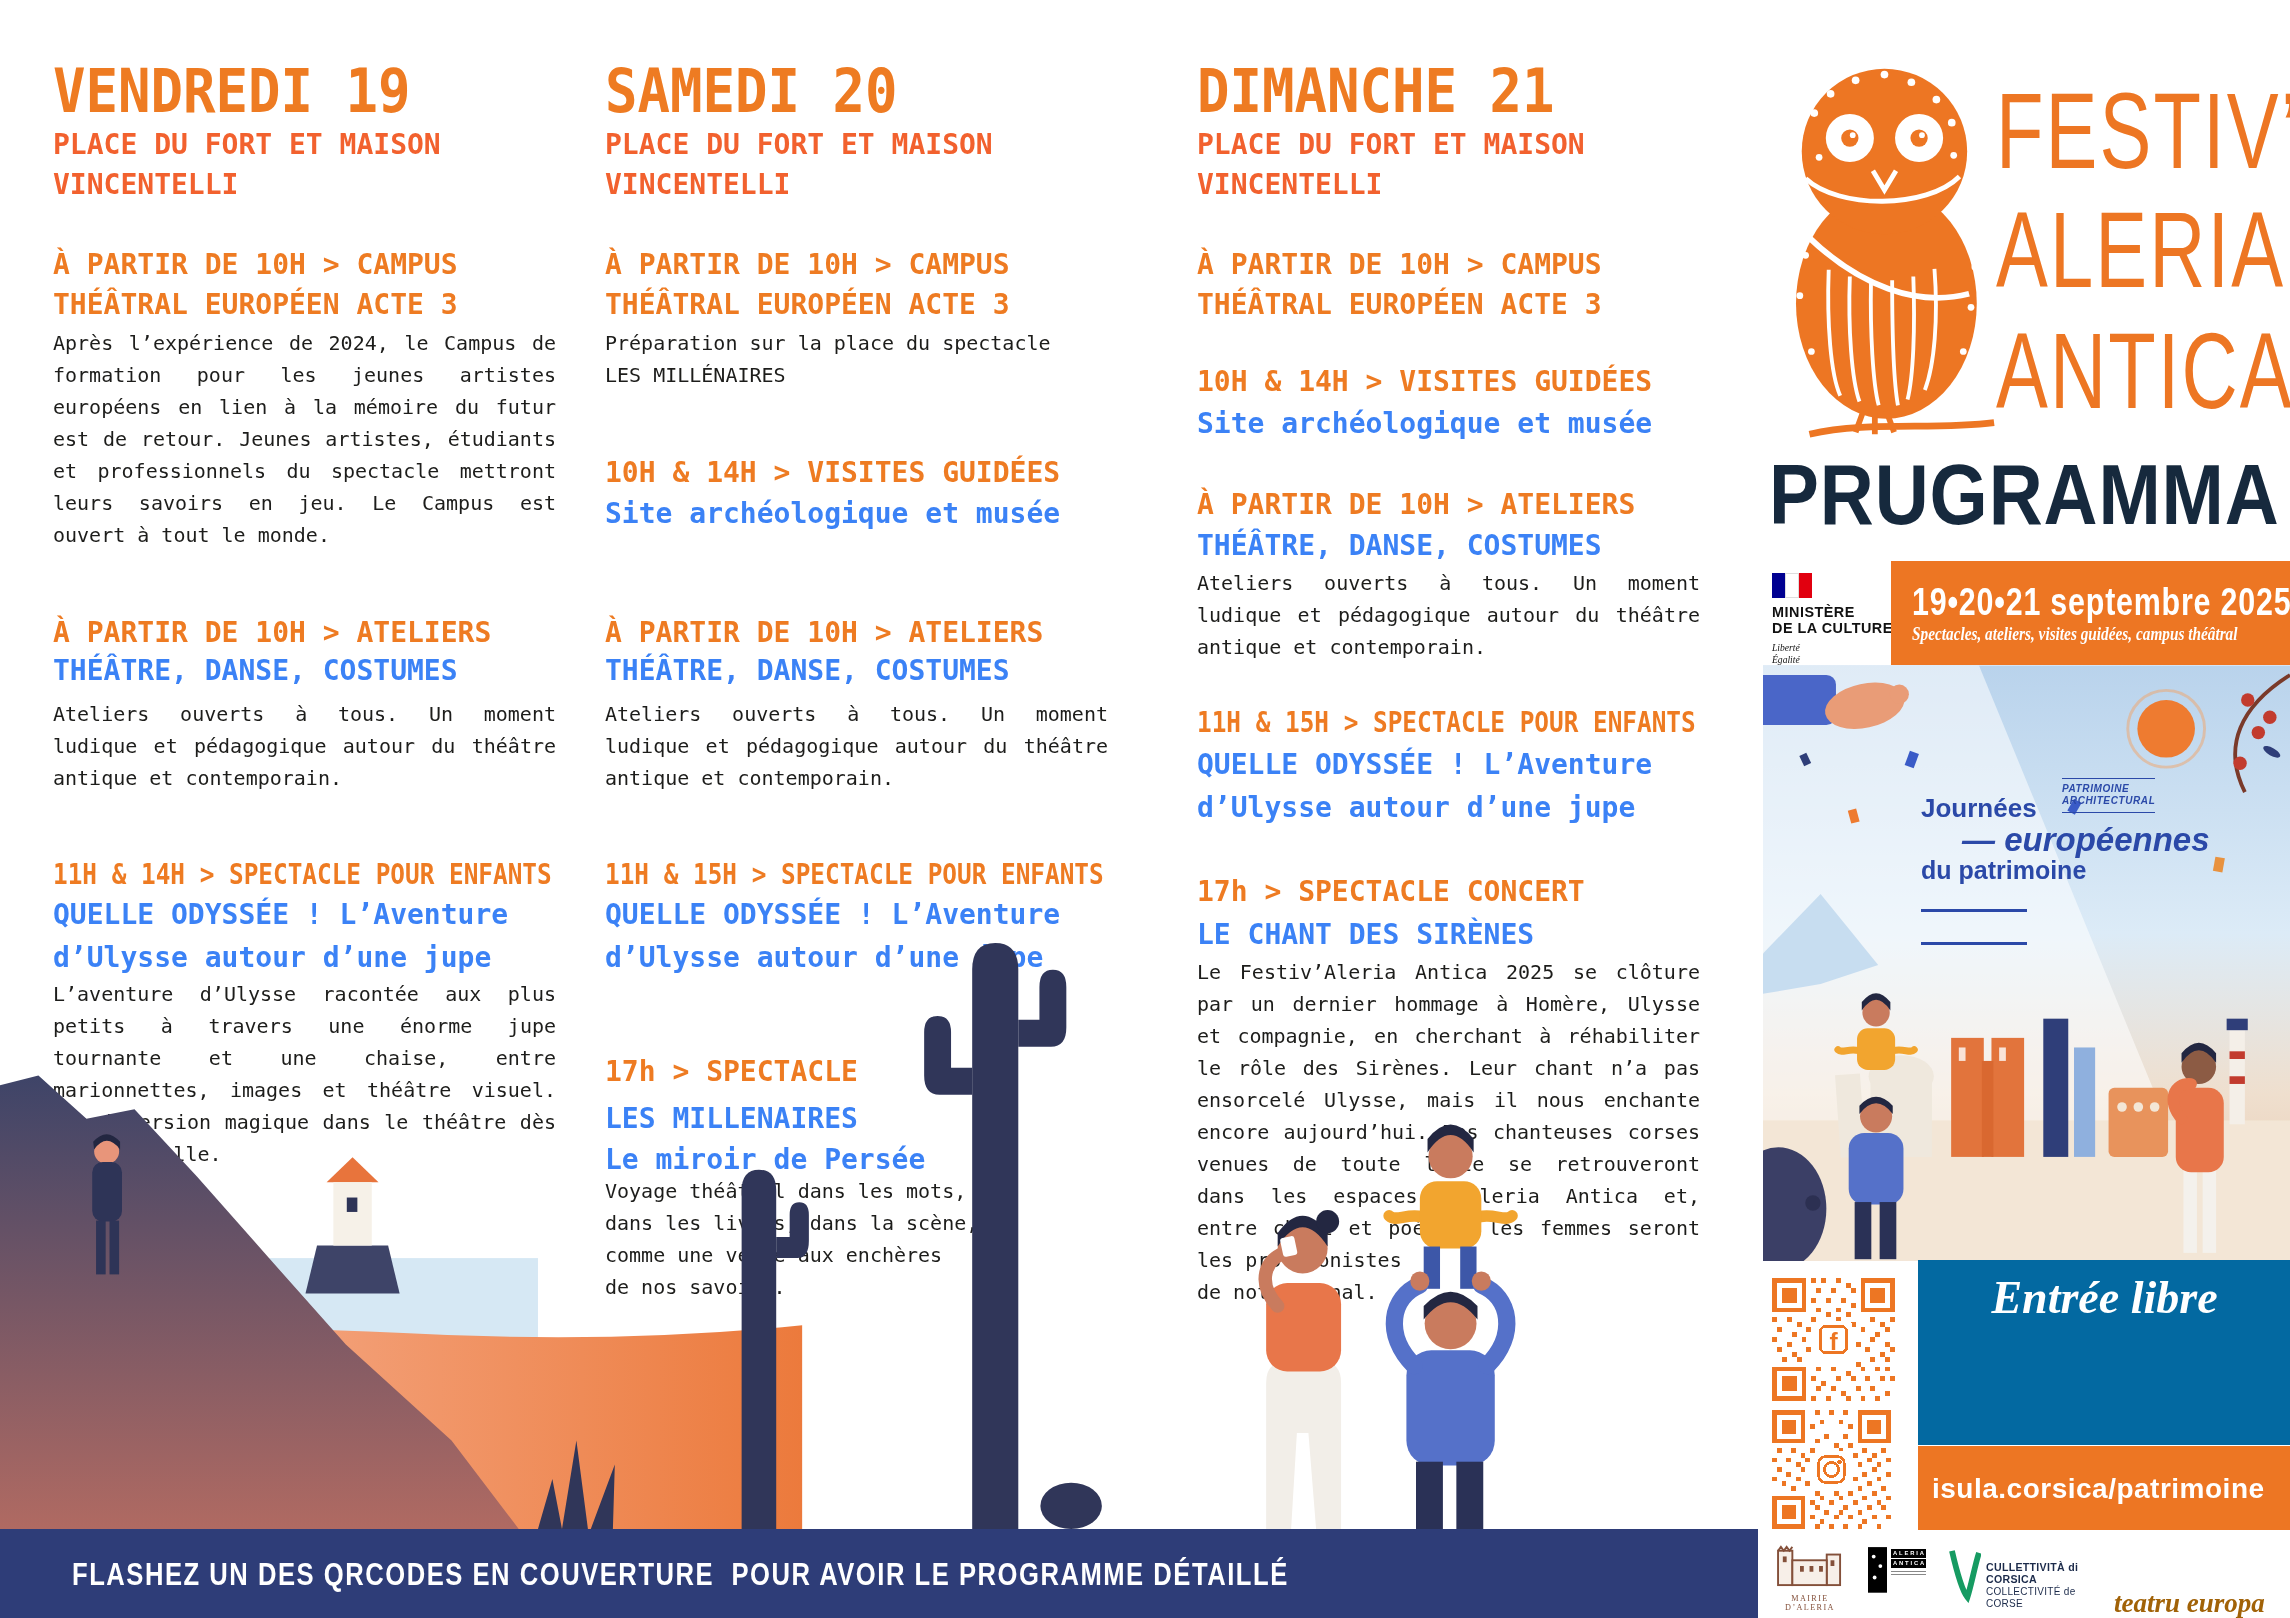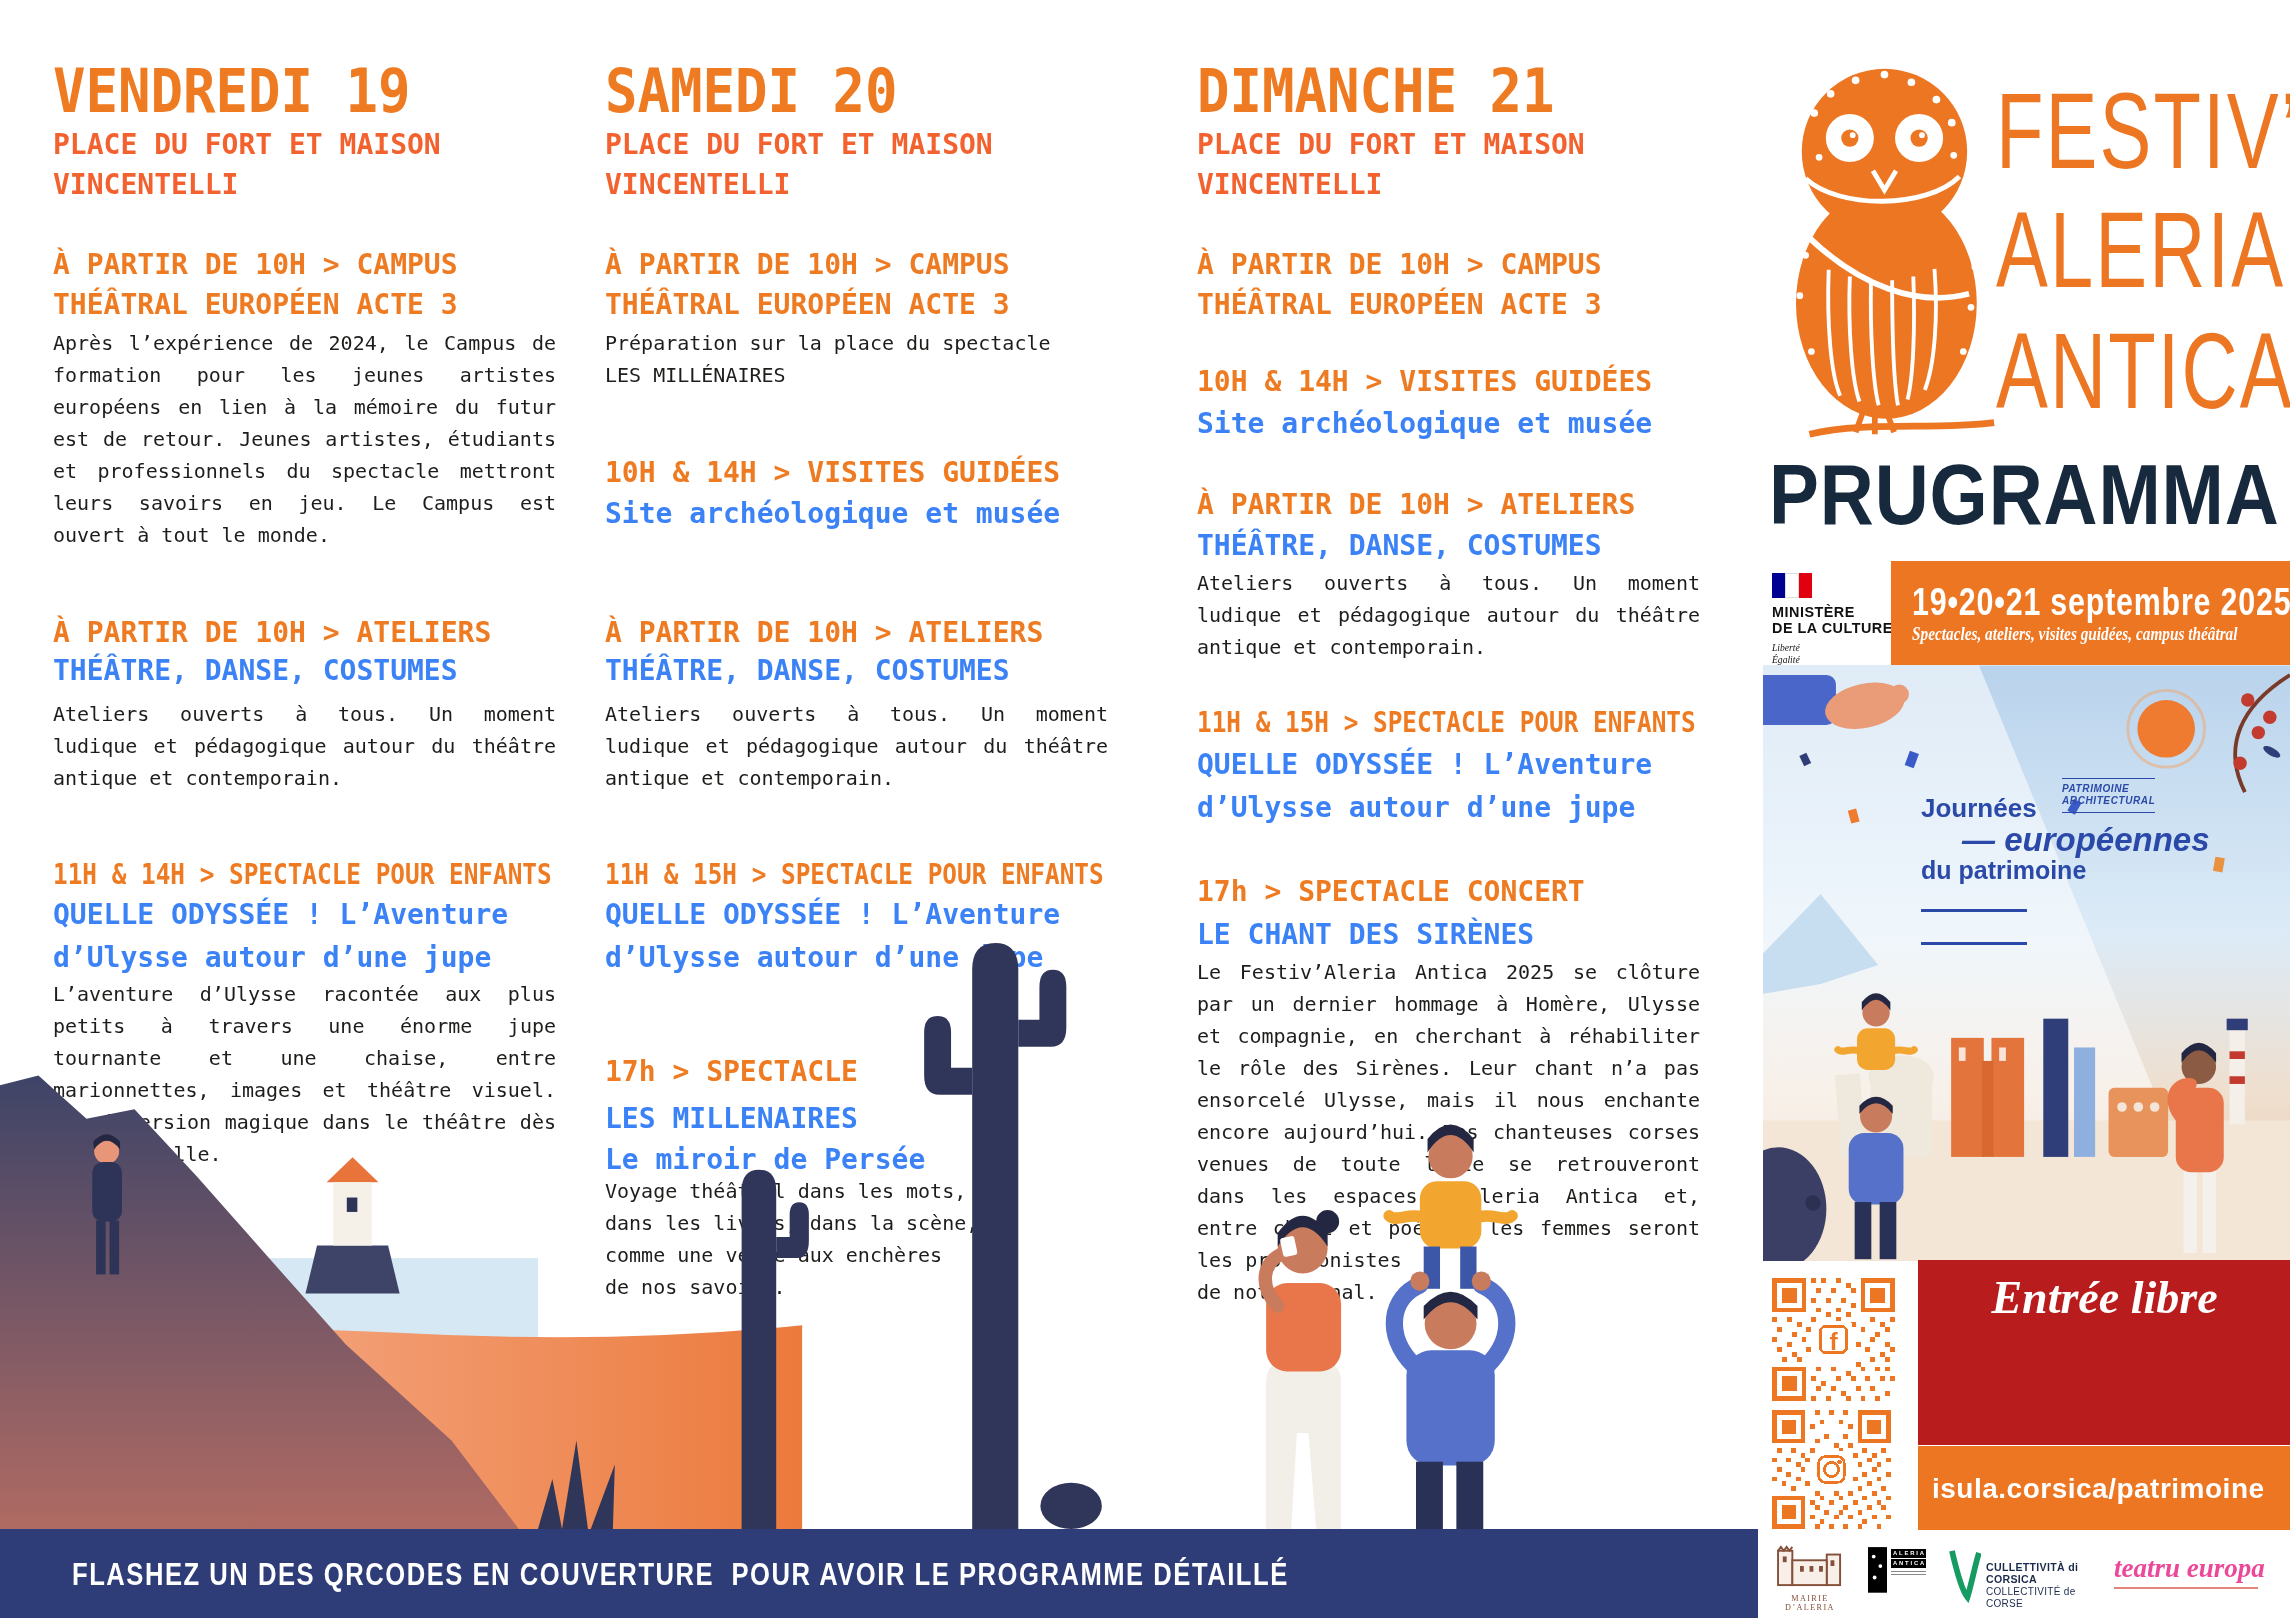--- a/index.html
+++ b/index.html
@@ -27,34 +27,34 @@
   .min-motto{font:italic 400 9.6px/11.5px "Liberation Serif",serif;margin-top:5.8px;white-space:pre-line;}
   .banner{background:#ED7623;display:flex;flex-direction:column;justify-content:center;align-items:flex-start;padding-left:21px;}
   .banner-dates{font:700 38px/42px "Liberation Sans",sans-serif;color:#fff;
                 transform:scaleX(.8);transform-origin:0 50%;white-space:nowrap;letter-spacing:1px;}
   .banner-sub{font:italic 700 18px/23px "Liberation Serif",serif;color:#fff;
               transform:scaleX(.85);transform-origin:0 50%;white-space:nowrap;}
   .jep-line{font:700 26px/29px "Liberation Sans",sans-serif;color:#2B49A8;white-space:nowrap;}
   .jep-tag{font:700 10px/12.5px "Liberation Sans",sans-serif;color:#2B49A8;letter-spacing:0.6px;
            border-top:1.9px solid #2B49A8;border-bottom:1.9px solid #2B49A8;padding:3.8px 0;white-space:nowrap;}
   .jep-rule{background:#2B49A8;height:2.9px;}
-  .infobox{background:#b91c1c;color:#fff;}
+  .infobox{background:#0369a1;color:#fff;}
   .free{font:italic 700 46px/56px "Liberation Serif",serif;text-align:center;padding-top:9.6px;}
   .info-venue{font:700 25px/28px "Liberation Sans",sans-serif;padding-left:33px;margin-top:11.5px;white-space:pre-line;}
   .urlbox{background:#ED7623;color:#fff;display:flex;align-items:center;}
   .url{font:700 28px/31px "Liberation Sans",sans-serif;padding-left:14px;letter-spacing:0.5px;}
   
   .footerbar{background:#2E3D78;display:flex;align-items:center;}
   .footer-text{font:700 32px/38px "Liberation Sans",sans-serif;color:#fff;margin-left:72px;
                transform:scaleX(.8);transform-origin:0 50%;letter-spacing:1.9px;white-space:pre;}
   
   .partner-caption{font:400 8.2px/9.6px "Liberation Serif",serif;color:#84503A;letter-spacing:1.4px;margin-top:2.9px;}
   .corsica-t1{font:700 10.6px/12.5px "Liberation Sans",sans-serif;color:#1B2A4A;letter-spacing:0.3px;}
   .corsica-t2{font:400 10px/12.5px "Liberation Sans",sans-serif;color:#1B2A4A;letter-spacing:0.3px;}
-  .teatru{font:italic 700 27px/29px "Liberation Serif",serif;color:#ec4899;white-space:nowrap;}
+  .teatru{font:italic 700 27px/29px "Liberation Serif",serif;color:#a16207;white-space:nowrap;margin-top:35px;}
   .teatru-rule{height:1.9px;background:#CE3328;opacity:.6;margin-top:3.8px;}
   .antica-line{font:700 5.8px/6.7px "Liberation Sans",sans-serif;color:#fff;background:#000;
                letter-spacing:1.9px;padding:1px 1.9px;white-space:nowrap;}
 </style>
 </head>
 <body>
 
 <div class="abs day-title" style="left:53px;top:60px;">VENDREDI 19</div>
 <div class="abs venue" style="left:53px;top:125px;width:503px;">PLACE DU FORT ET MAISON VINCENTELLI</div>
 

